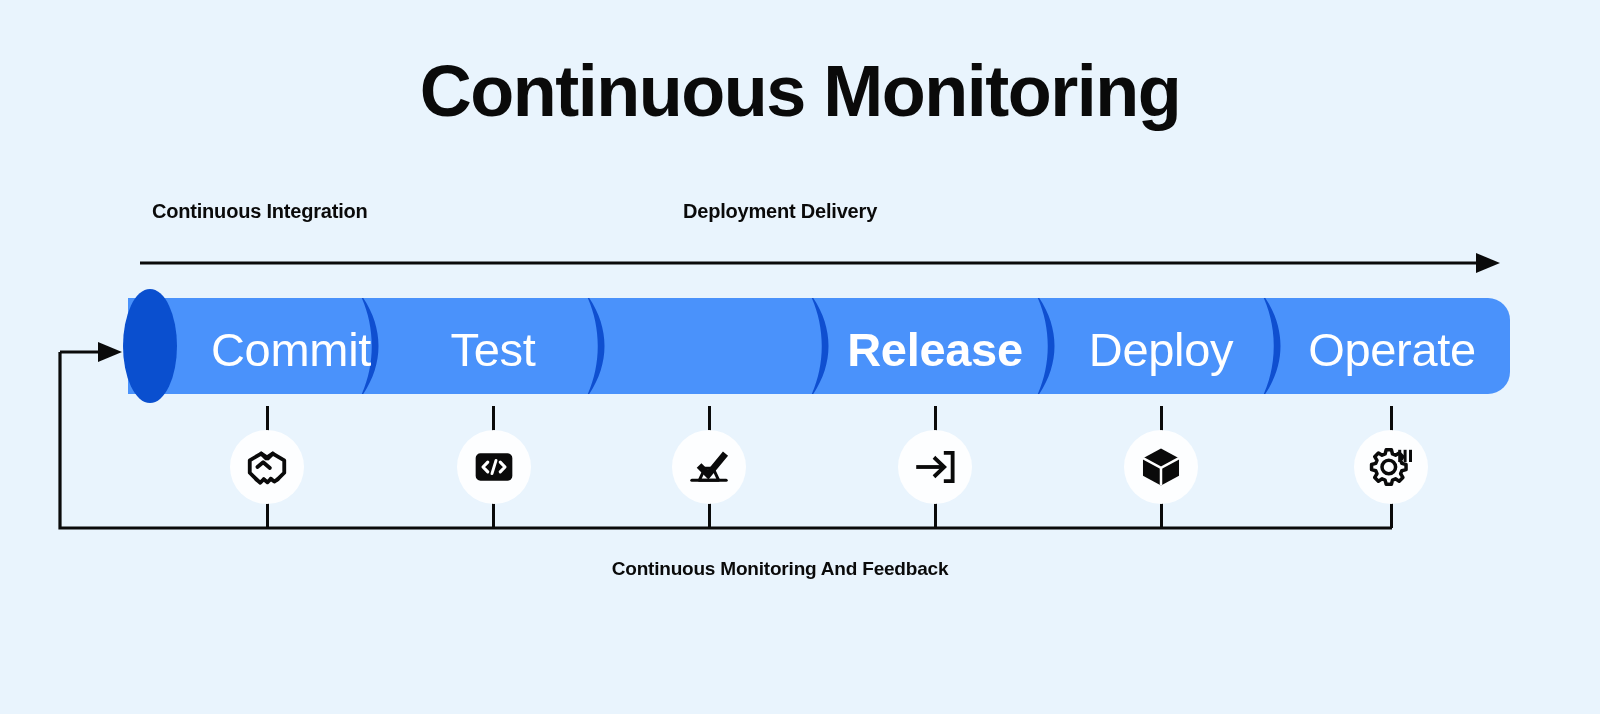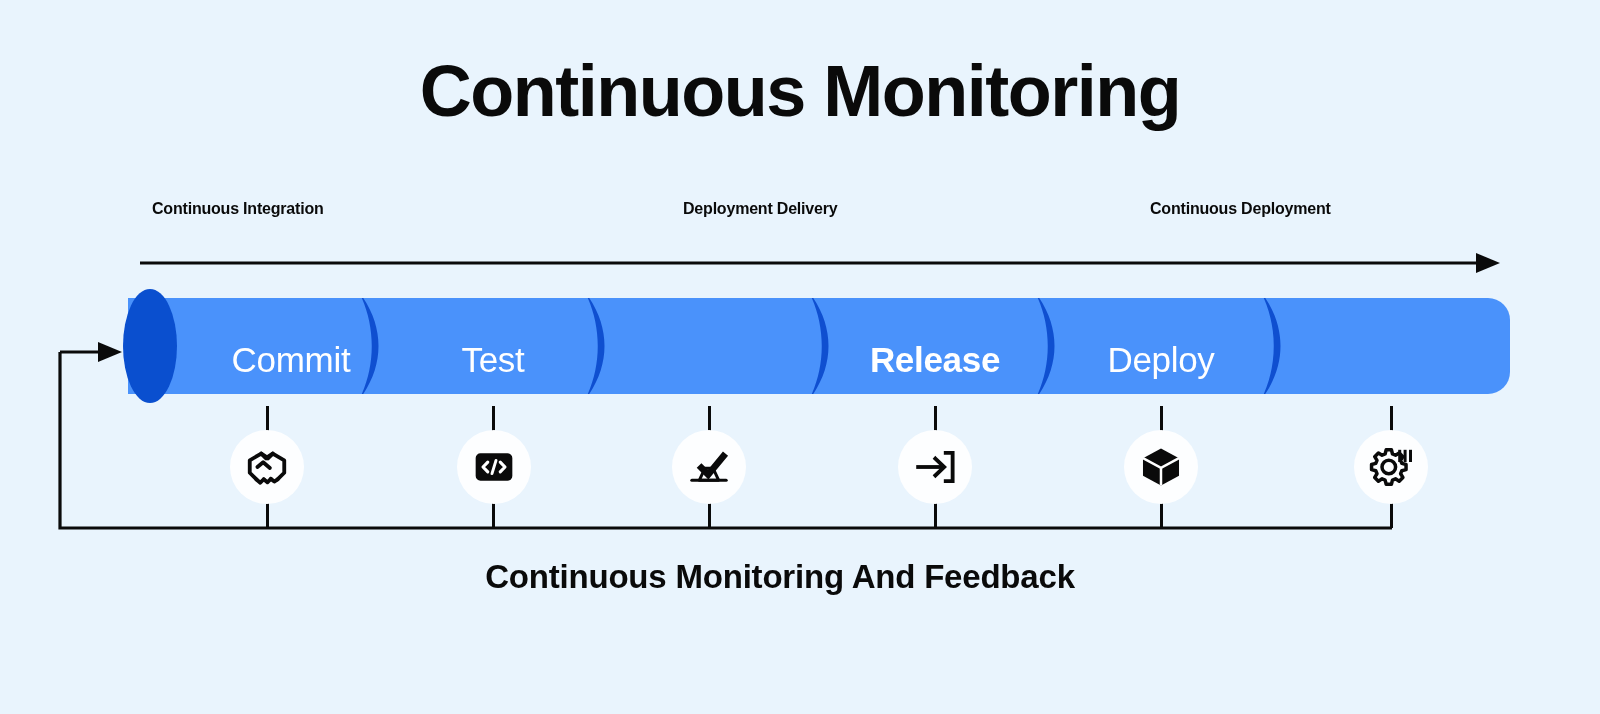--- a/index.html
+++ b/index.html
@@ -33,21 +33,21 @@
     font-weight: 700;
     letter-spacing: -1.5px;
     color: #0a0a0a;
     line-height: 1.1;
   }
 
   
   .phase-label {
     position: absolute;
     top: 200px;
-    font-size: 16px;
+    font-size: 20px;
     font-weight: 700;
     color: #0a0a0a;
     white-space: nowrap;
     letter-spacing: -0.2px;
   }
   .phase-ci  { left: 152px; }
   .phase-cdl { left: 683px; }
   .phase-cdp { left: 1150px; }
 
   
@@ -70,26 +70,26 @@
   .pipe-svg {
     position: absolute;
     left: 0;
     top: 0;
     width: 1382px;
     height: 124px;
     overflow: visible;
   }
   .stage-label {
     position: absolute;
-    top: 14px;
+    top: 3px;
     height: 124px;
     display: flex;
     align-items: center;
     justify-content: center;
-    font-size: 35px;
+    font-size: 47px;
     font-weight: 500;
     color: #ffffff;
     white-space: nowrap;
     letter-spacing: -0.3px;
     pointer-events: auto;
   }
 
   
   .tick {
     position: absolute;
@@ -119,36 +119,35 @@
     height: 200px;
     overflow: visible;
   }
 
   .footer-label {
     position: absolute;
     left: 0;
     top: 558px;
     width: 1560px;
     text-align: center;
-    font-size: 33px;
+    font-size: 19px;
     font-weight: 700;
     color: #0a0a0a;
     letter-spacing: -0.2px;
   }
 </style>
 </head>
 <body>
 
 <div id="canvas">
 
   <div class="title">Continuous Monitoring</div>
 
   <div class="phase-label phase-ci">Continuous Integration</div>
   <div class="phase-label phase-cdl">Deployment Delivery</div>
-  <div class="phase-label phase-cdp">Continuous Deployment</div>
 
   <svg class="top-arrow-svg" viewBox="0 0 1360 36">
     <line x1="0" y1="18" x2="1340" y2="18" stroke="#0a0a0a" stroke-width="3.2"></line>
     <polygon points="1360,18 1336,8 1336,28" fill="#0a0a0a"></polygon>
   </svg>
 
   <div class="pipeline">
     <svg class="pipe-svg" viewBox="0 0 1382 124" preserveAspectRatio="none">
       <defs>
         <clipPath id="tubeClip">
@@ -166,20 +165,21 @@
         <path d="M 1133,8 C 1159,42 1159,82 1133,116 C 1150,82 1150,42 1133,8 Z"></path>
       </g>
 
       <ellipse cx="22" cy="62" rx="27" ry="57" fill="#0a4fcf"></ellipse>
     </svg>
 
     <div class="stage-label" style="left:50px;  width:226px;">Commit</div>
     <div class="stage-label" style="left:252px; width:226px;">Test</div>
     <div class="stage-label" style="left:694px; width:226px;font-weight:bold;">Release</div>
     <div class="stage-label" style="left:920px; width:226px;text-align:center;">Deploy</div>
+    <div class="stage-label" style="left:1146px;width:236px;">Operate</div>
   </div>
 
   <div class="tick" style="left:266px;  top:406px; height:26px;"></div>
   <div class="tick" style="left:492px;  top:406px; height:26px;"></div>
   <div class="tick" style="left:708px;  top:406px; height:26px;"></div>
   <div class="tick" style="left:934px;  top:406px; height:26px;"></div>
   <div class="tick" style="left:1160px; top:406px; height:26px;"></div>
   <div class="tick" style="left:1390px; top:406px; height:26px;"></div>
 
   <div class="tick" style="left:266px;  top:500px; height:28px;"></div>

